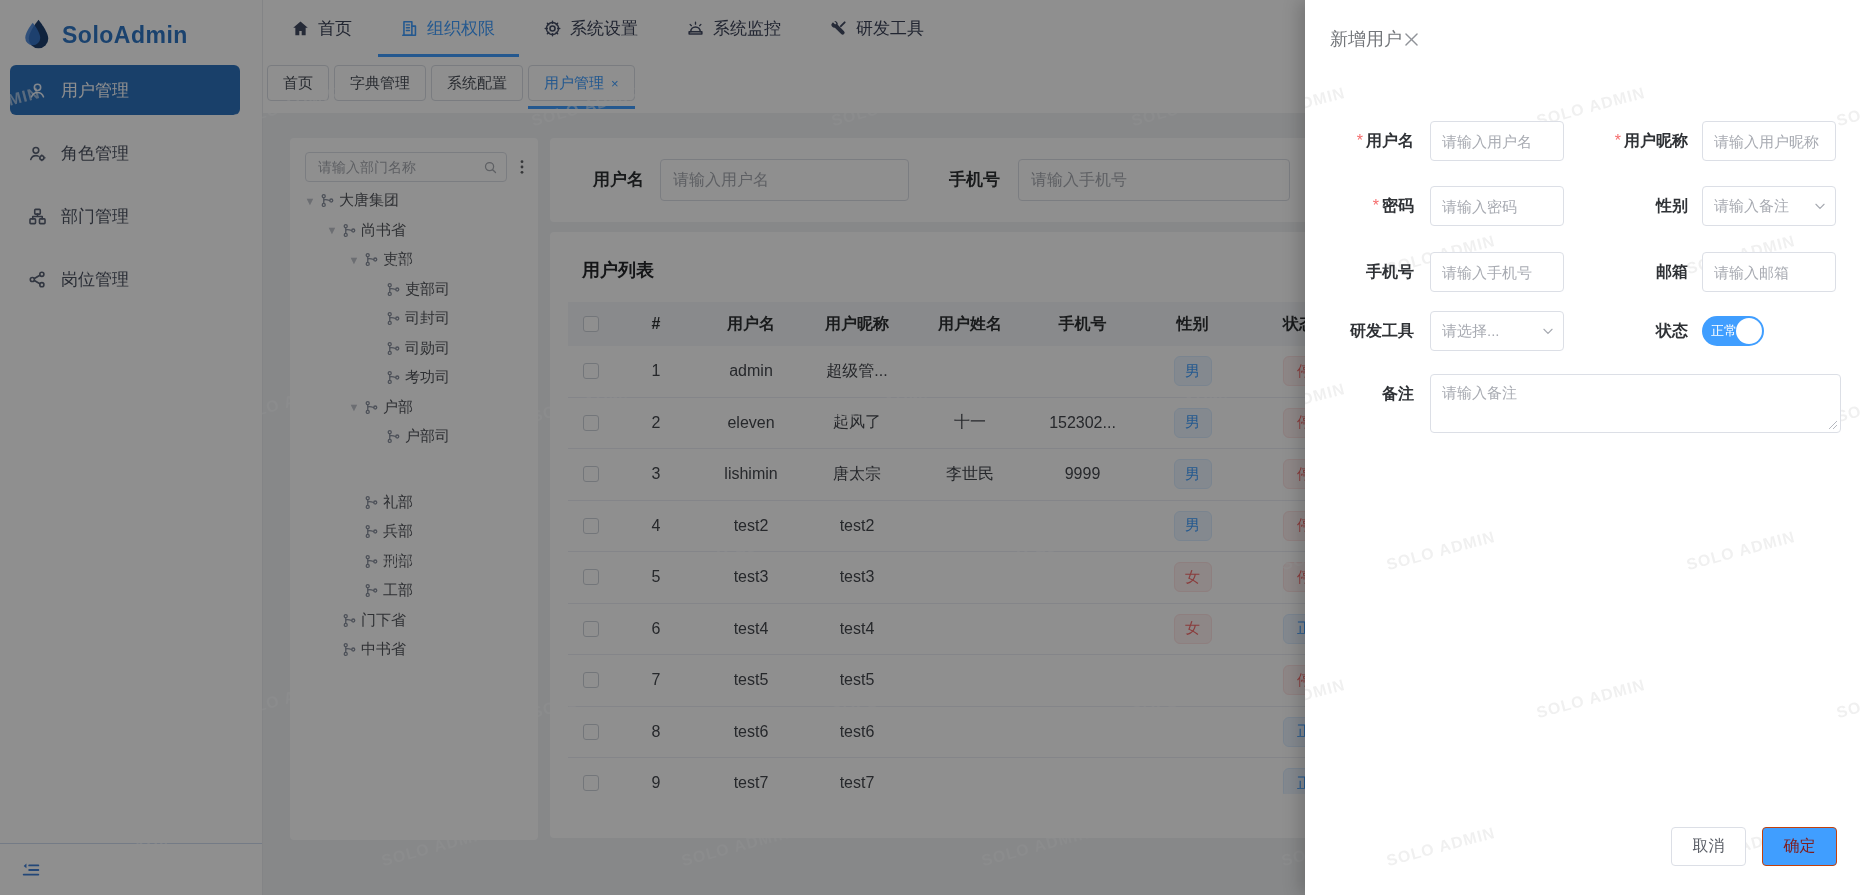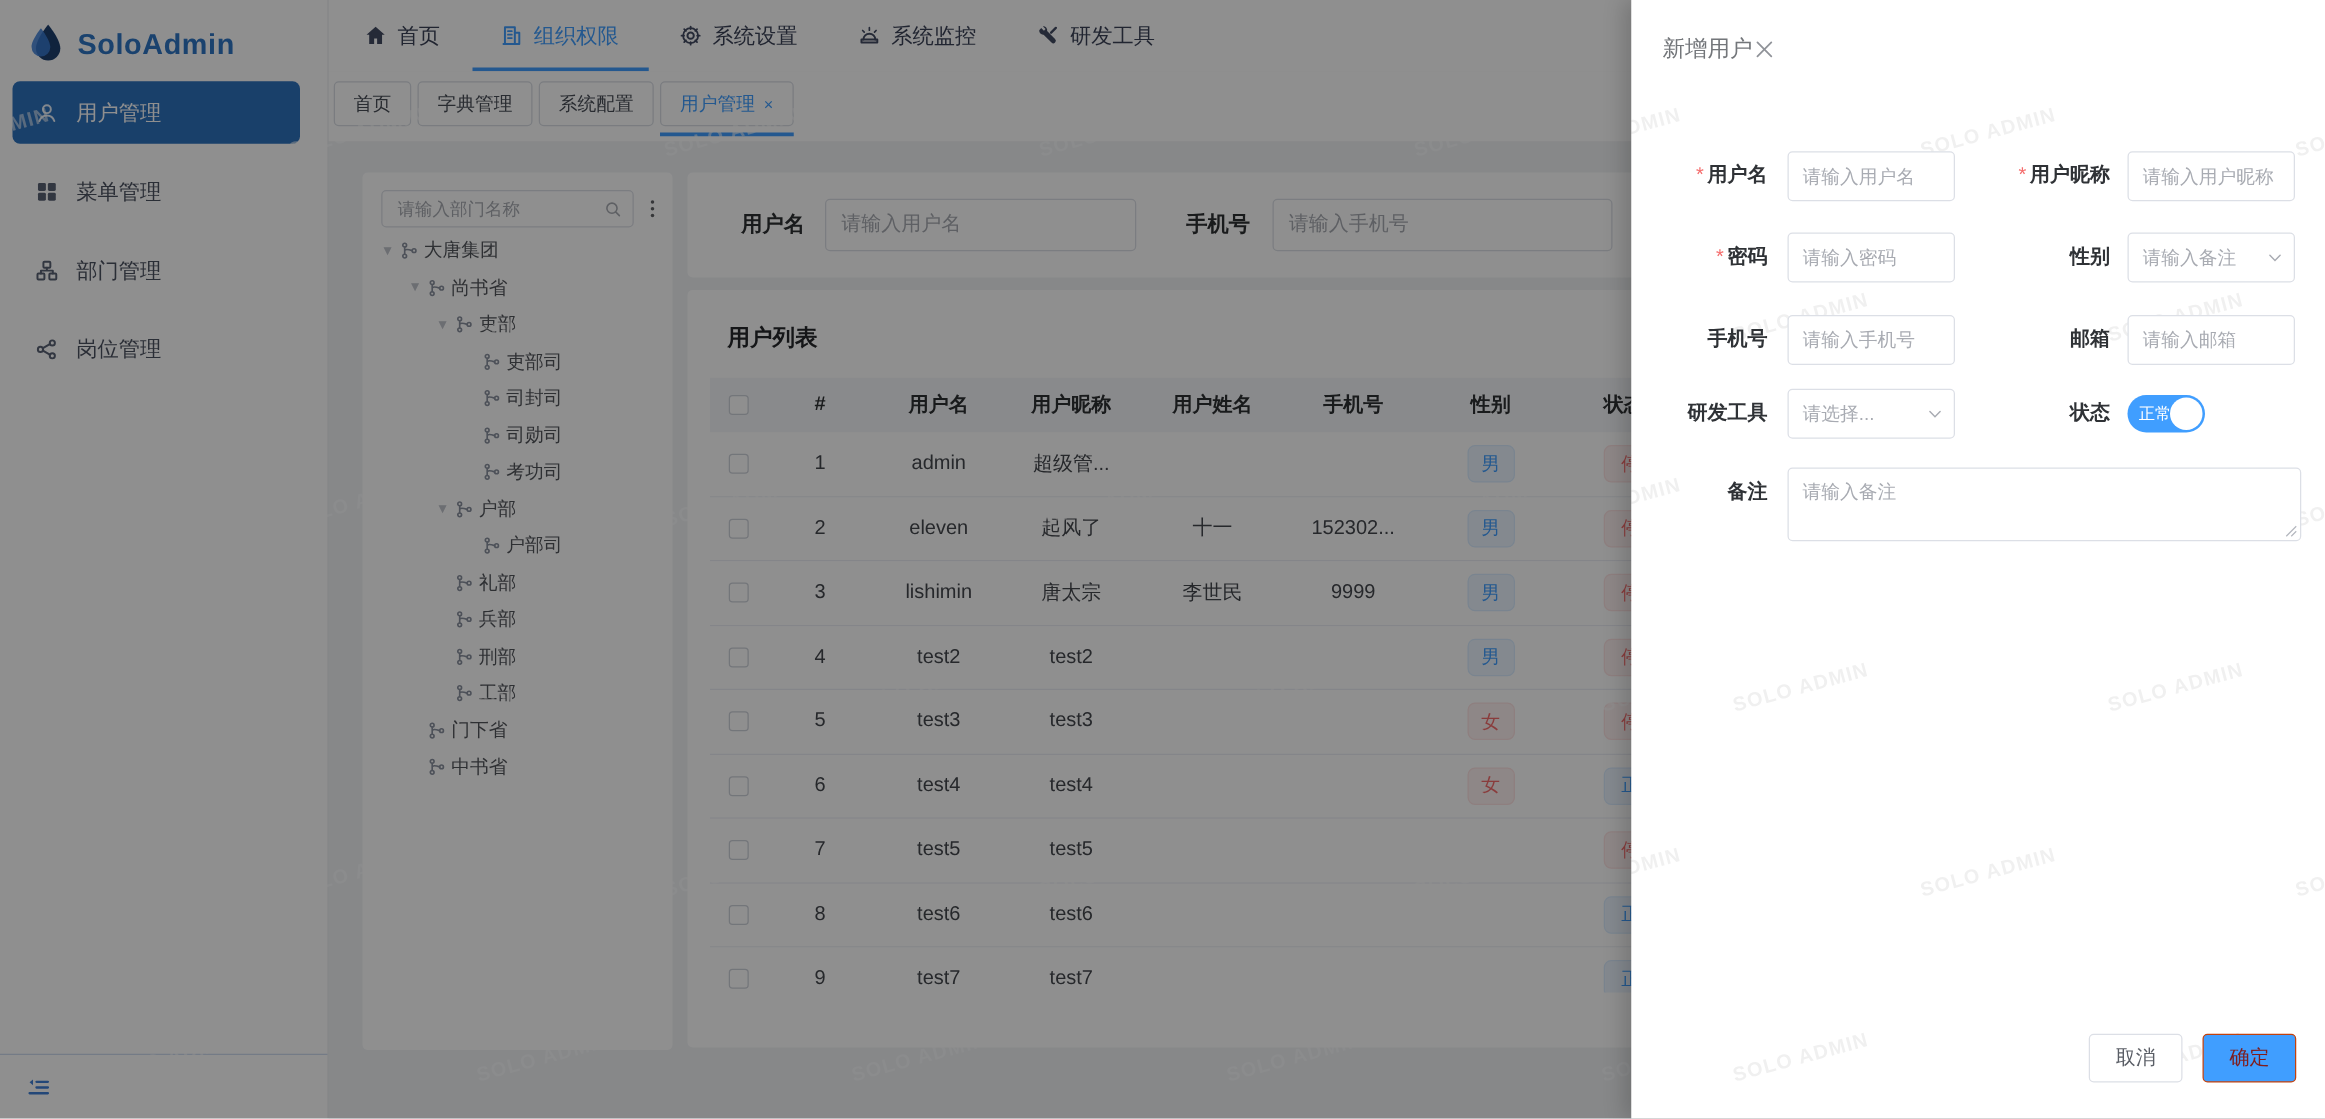--- a/index.html
+++ b/index.html
@@ -157,28 +157,28 @@
             <span class="icn">
               <svg width="19" height="19" viewBox="0 0 24 24" fill="none" stroke="currentColor" stroke-width="2" stroke-linecap="round" stroke-linejoin="round">
                 <circle cx="12" cy="8" r="4"></circle>
                 <path d="M4.5 20c1.2-3.6 4.1-5.5 7.5-5.5S18.3 16.4 19.5 20"></path>
               </svg>
             </span>
             <span>用户管理</span>
           </div>
           <div class="side-item">
             <span class="icn">
-              <svg width="19" height="19" viewBox="0 0 24 24" fill="currentColor">
-                <rect x="3" y="3" width="8" height="8" rx="1.5"></rect>
-                <rect x="13" y="3" width="8" height="8" rx="1.5"></rect>
-                <rect x="3" y="13" width="8" height="8" rx="1.5"></rect>
-                <rect x="13" y="13" width="8" height="8" rx="1.5"></rect>
-              </svg>
-            </span>
-            <span>菜单管理</span>
+              <svg width="19" height="19" viewBox="0 0 24 24" fill="none" stroke="currentColor" stroke-width="2" stroke-linecap="round" stroke-linejoin="round">
+                <circle cx="10" cy="8" r="3.6"></circle>
+                <path d="M3.5 19.5C4.6 16.4 7.1 14.7 10 14.7c1 0 2 .2 2.9.6"></path>
+                <circle cx="17.5" cy="17.5" r="2.6"></circle>
+                <path d="M17.5 13.9v1M17.5 20.1v1M14.4 17.5h1M20.6 17.5h1" stroke-width="1.6"></path>
+              </svg>
+            </span>
+            <span>角色管理</span>
           </div>
           <div class="side-item">
             <span class="icn">
               <svg width="19" height="19" viewBox="0 0 24 24" fill="none" stroke="currentColor" stroke-width="2" stroke-linecap="round" stroke-linejoin="round">
                 <rect x="8.5" y="3" width="7" height="6" rx="1"></rect>
                 <rect x="2.5" y="15" width="7" height="6" rx="1"></rect>
                 <rect x="14.5" y="15" width="7" height="6" rx="1"></rect>
                 <path d="M12 9v3M6 15v-3h12v3"></path>
               </svg>
             </span>
@@ -391,21 +391,21 @@
             <span class="icn">
               <svg width="15" height="15" viewBox="0 0 24 24" fill="none" stroke="currentColor" stroke-width="2.1" stroke-linecap="round">
                 <circle cx="6" cy="5" r="2.4"></circle>
                 <circle cx="6" cy="19" r="2.4"></circle>
                 <circle cx="18" cy="12" r="2.4"></circle>
                 <path d="M6 7.4v9.2M6 12c0-2 4-2 9.5 0"></path>
               </svg>
             </span>
             <span>户部司</span>
           </div>
-          <div class="tree-node" style="padding-left: 54px;">
+          <div class="tree-node" style="padding-left: 54px; margin-top: 36px;">
             <span class="caret"></span>
             <span class="icn">
               <svg width="15" height="15" viewBox="0 0 24 24" fill="none" stroke="currentColor" stroke-width="2.1" stroke-linecap="round">
                 <circle cx="6" cy="5" r="2.4"></circle>
                 <circle cx="6" cy="19" r="2.4"></circle>
                 <circle cx="18" cy="12" r="2.4"></circle>
                 <path d="M6 7.4v9.2M6 12c0-2 4-2 9.5 0"></path>
               </svg>
             </span>
             <span>礼部</span>

